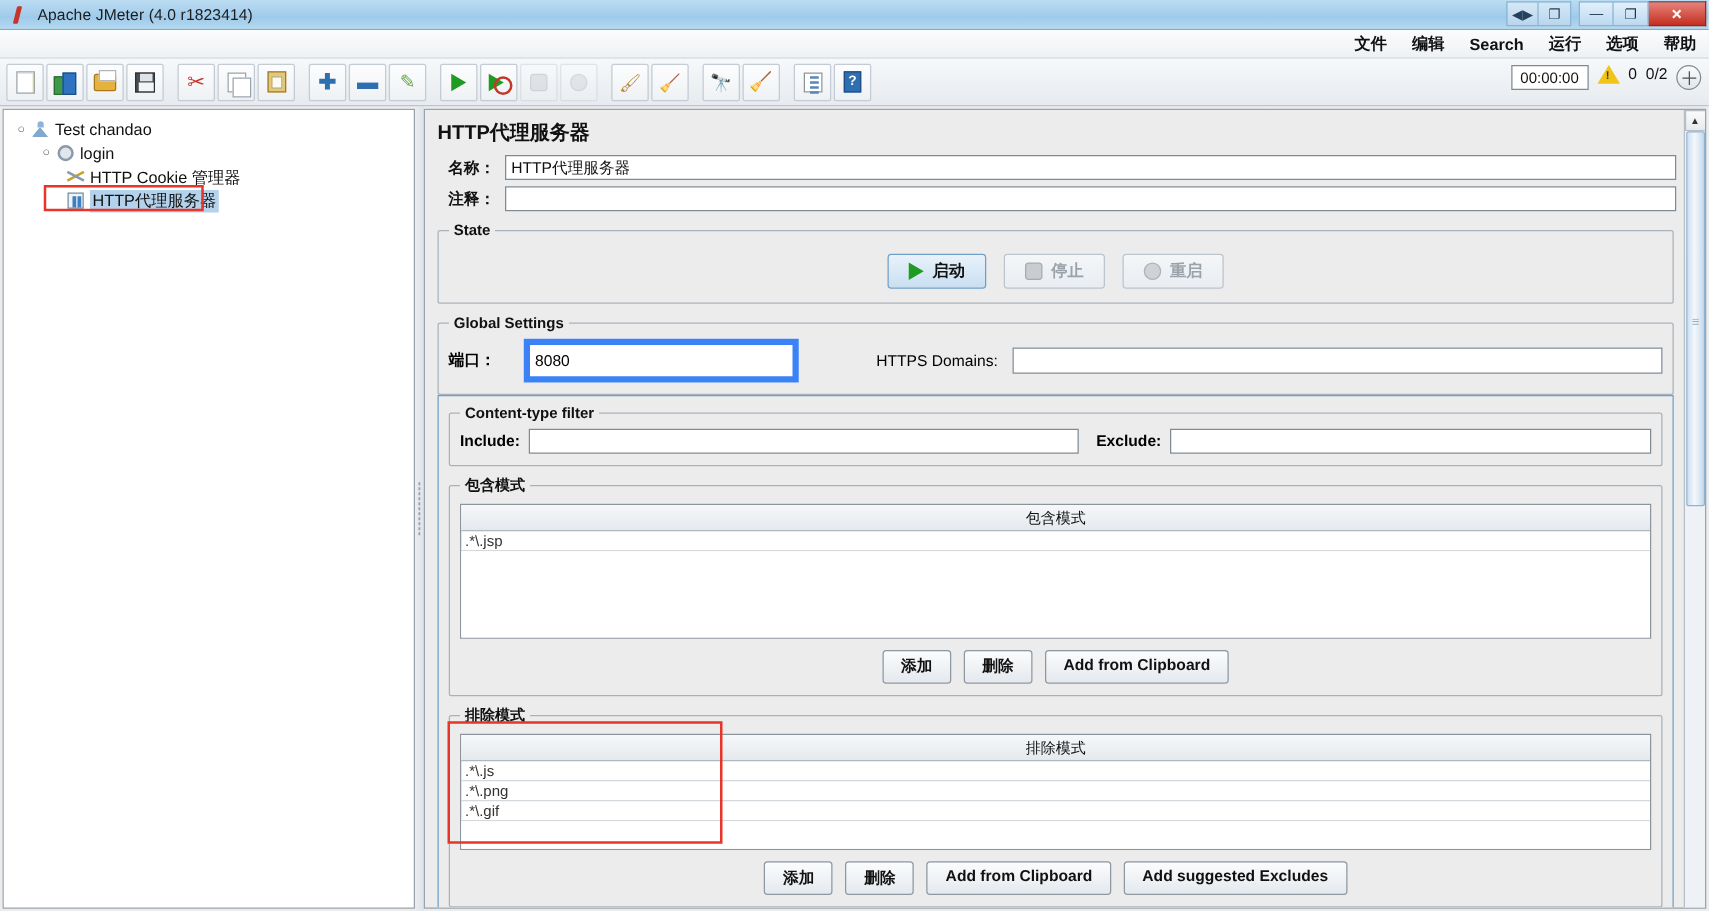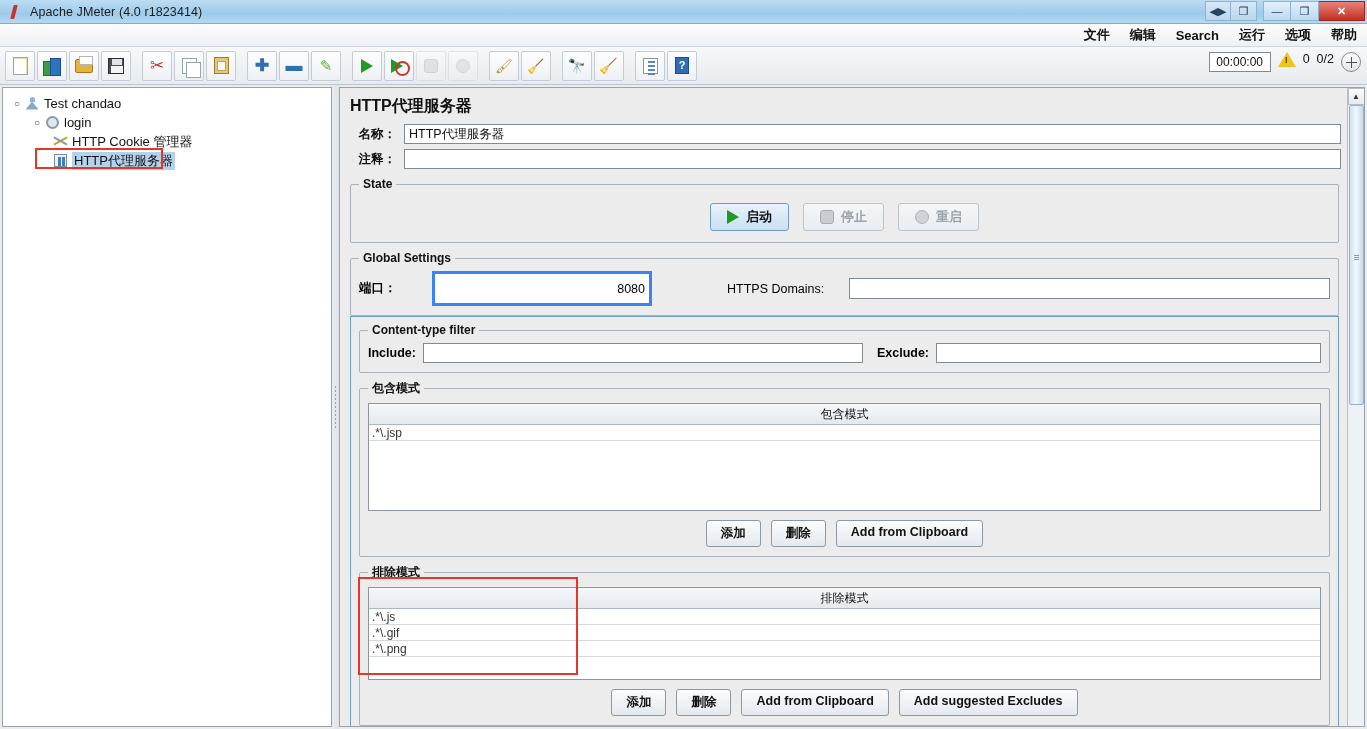--- a/index.html
+++ b/index.html
@@ -174,24 +174,24 @@
   .jbtn{
     min-height:28px; padding:4px 16px; font-size:13px; font-weight:bold; color:#111;
     background:linear-gradient(#fbfcfd,#e4e9ee); border:1px solid #8e98a1; border-radius:3px;
     display:flex; align-items:center; gap:7px; justify-content:center; cursor:default;
     font-family:"Liberation Sans", sans-serif;
   }
   .jbtn.primary{ background:linear-gradient(#e9f2fa,#c9dff2); border-color:#6f9fc6; }
   .jbtn.dis{ color:#9aa3ab; background:linear-gradient(#f4f6f8,#e9edf1); border-color:#bcc4cc; }
   .jbtn .gico{ display:inline-flex; }
 
-  .gs-row{ display:flex; align-items:center; gap:17px; }
+  .gs-row{ display:flex; align-items:center; gap:4px; }
   .gs-lab{ font-weight:bold; font-size:12.5px; width:56px; text-align:left; }
-  .gs-in{ width:220px; height:35px; background:#fff; border:3px solid #3b82f6; padding:2px 4px;
-          font-size:12.5px; font-family:"Liberation Sans", sans-serif;text-align:right; }
+  .gs-in{ width:220px; height:35px; background:#fff; border:5px solid #3b82f6; padding:2px 4px;
+          font-size:12.5px; font-family:"Liberation Sans", sans-serif; }
   .gs-lab2{ font-weight:normal; font-size:12.5px; margin-left:58px; margin-right:8px; }
   .gs-in2{ flex:1 1 auto; height:21px; background:#fff; border:1px solid #7f8a93; padding:2px 4px;
            font-size:12.5px; font-family:"Liberation Sans", sans-serif; }
 
   
   .tabstrip{ display:flex; align-items:flex-end; margin:12px 2px -1px 8px; position:relative; height:24px; }
   .tab{
     padding:4px 12px; font-size:12.5px; font-weight:bold; color:#111;
     background:linear-gradient(#f2f5f8,#e3e8ed); border:1px solid #a9b2ba; border-bottom:none;
     border-radius:5px 5px 0 0; margin-right:-1px; cursor:default;
@@ -458,22 +458,22 @@
               <div class="jbtn2">删除</div>
               <div class="jbtn2">Add from Clipboard</div>
             </div>
           </fieldset>
 
           <fieldset style="margin-top:7px; position:relative;">
             <legend>排除模式</legend>
             <div class="jtable">
               <div class="jth">排除模式</div>
               <div class="jtr">.*\.js</div>
+              <div class="jtr">.*\.png</div>
               <div class="jtr">.*\.gif</div>
-              <div class="jtr">.*\.png</div>
               <div class="jtfill" style="height:22px;"></div>
             </div>
             <div class="btnrow">
               <div class="jbtn2">添加</div>
               <div class="jbtn2">删除</div>
               <div class="jbtn2">Add from Clipboard</div>
               <div class="jbtn2">Add suggested Excludes</div>
             </div>
             <div class="hl-red" style="left:-2px; top:-4px; width:220px; height:98px;"></div>
           </fieldset>

